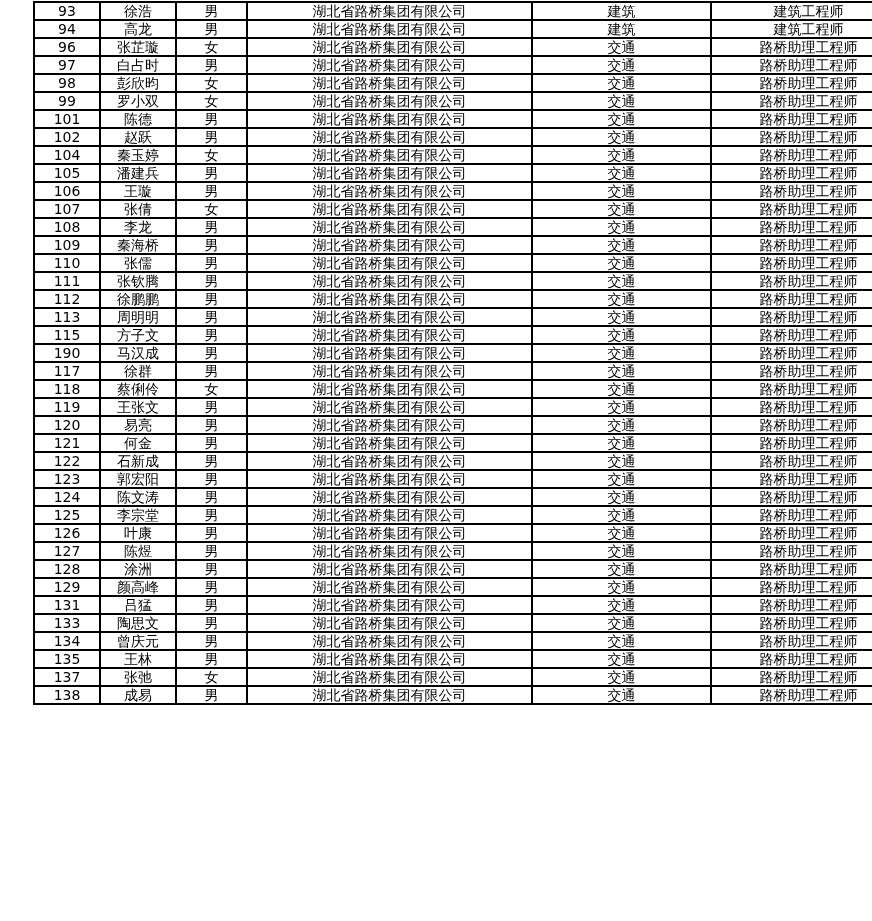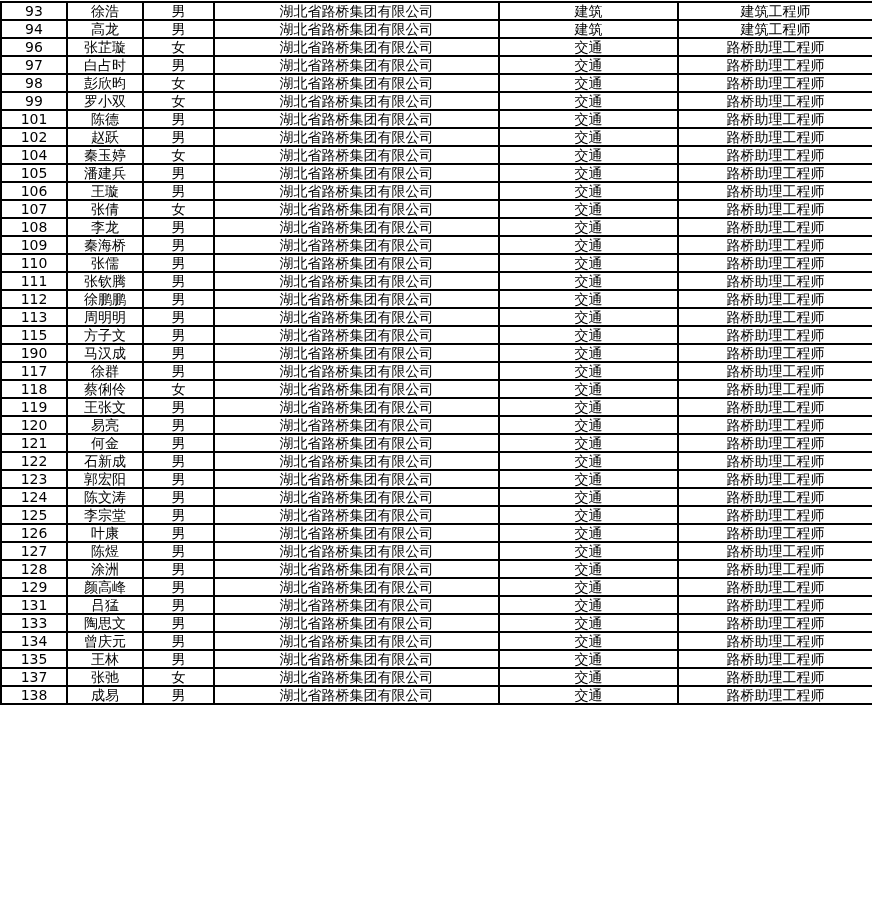--- a/index.html
+++ b/index.html
@@ -3,20 +3,21 @@
 <meta charset="utf-8">
 <style>
   html, body {
     margin: 0;
     padding: 0;
     background: #ffffff;
   }
   .roster-wrap {
     width: 816px;
     padding-top: 1px;
+    padding-left: 33px;
   }
   table.roster {
     border-collapse: collapse;
     width: 872px;
     table-layout: fixed;
     font-family: "DejaVu Sans", "Liberation Sans", sans-serif;
     font-size: 14px;
     color: #000000;
   }
   table.roster td {

